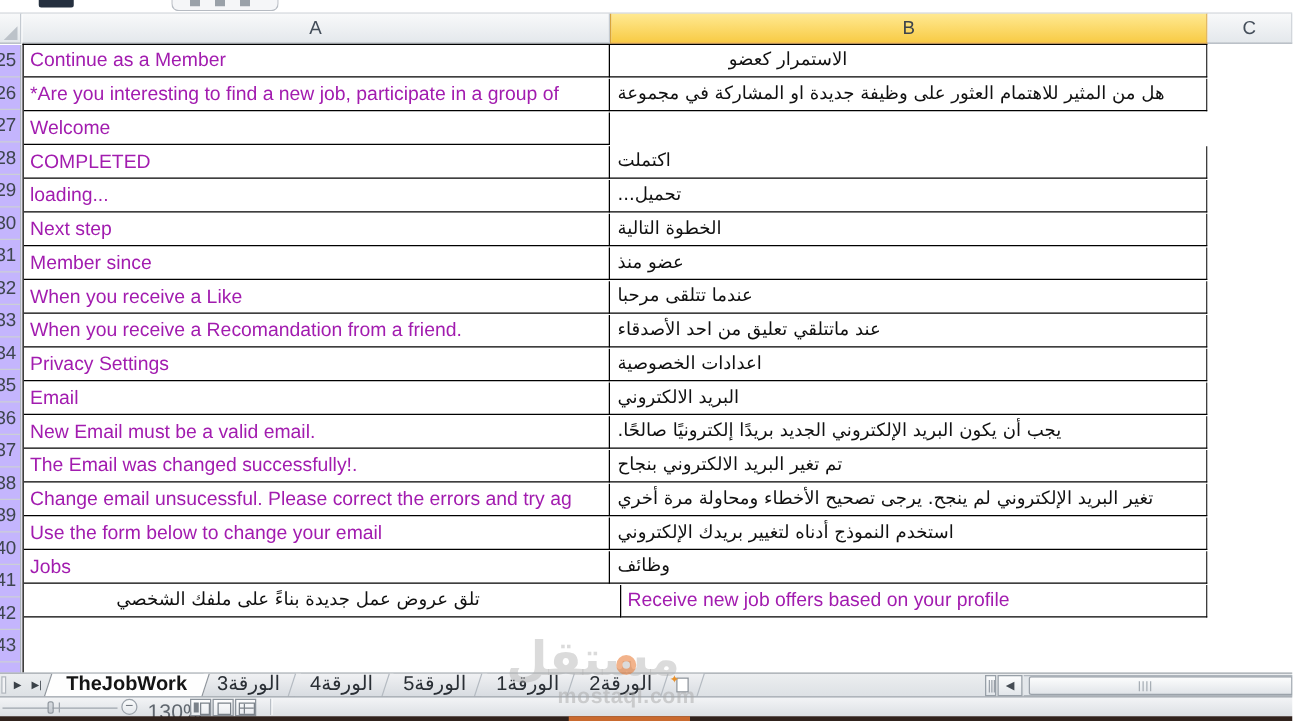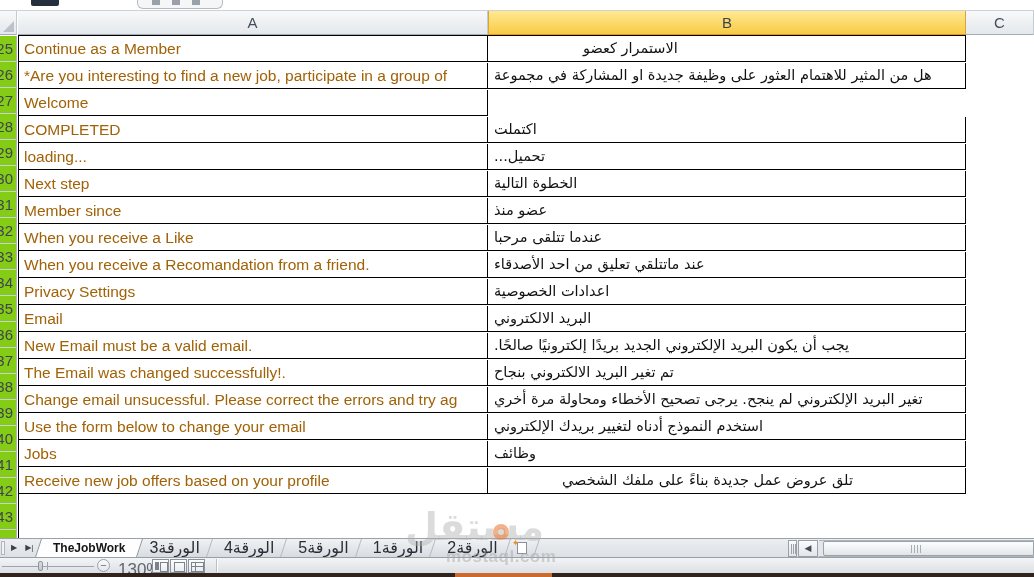--- a/index.html
+++ b/index.html
@@ -15,43 +15,43 @@
 
   
   .corner { position:absolute; left:0; top:11px; width:17px; height:24px; background:linear-gradient(#f8f9fa,#e4e8ec); border-right:1px solid #c4cad1; border-bottom:1px solid #a5adb6; }
   .corner-tri { position:absolute; right:2px; bottom:2px; width:0; height:0; border-bottom:11px solid #bcc2c9; border-left:11px solid transparent; }
   .colhead { position:absolute; top:11px; height:24px; background:linear-gradient(#f8f9fa,#e4e8ec); border-right:1px solid #c4cad1; border-bottom:1px solid #a5adb6; text-align:center; font-size:15px; line-height:23px; color:#444e5a; }
   .colA { left:18px; width:470px; }
   .colB { left:488px; width:478px; background:linear-gradient(#ffe992,#f8cb45); border-bottom:1px solid #ed9708; border-left:1px solid #d8a43c; border-right:1px solid #d8a43c; color:#3d434c; }
   .colC { left:966px; width:68px; }
 
   
-  .rowheads { position:absolute; left:0; top:36px; width:17px; height:502px; overflow:hidden; background:#84cc16; border-right:1px solid #aeb5bc; }
+  .rowheads { position:absolute; left:0; top:36px; width:17px; height:502px; overflow:hidden; background:#c4b5fd; border-right:1px solid #aeb5bc; }
   .rn { position:relative; height:26px; border-bottom:1px solid #cbd0d6; overflow:hidden; }
   .rn span { position:absolute; right:3px; top:4px; font-size:15px; color:#3e454e; white-space:nowrap; }
 
   
   .grid { position:absolute; left:18px; top:35px; width:948px; height:503px; overflow:hidden; border-top:1px solid #000; border-left:1px solid #000; background:#fff; }
   .row { display:flex; height:27px; }
   .cell { height:26px; border-bottom:1px solid #000; border-right:1px solid #000; overflow:hidden; white-space:nowrap; line-height:25px; }
-  .en { width:469px; font-size:15.5px; color:#a16207; padding-left:5px; }
+  .en { width:469px; font-size:15.5px; color:#a21caf; padding-left:5px; }
   .ar { width:478px; font-size:14.5px; color:#111; padding-left:6px; text-align:left; font-family:"DejaVu Sans",sans-serif; }
   .ind-lg { padding-left:95px; }
   .ind-md { padding-left:74px; }
 
   
   .tabbar { position:absolute; left:0; top:538px; width:1034px; height:19px; background:linear-gradient(#eceef0,#dde1e5); border-top:1px solid #9aa1a8; z-index:20; display:flex; align-items:stretch; }
   .navs { display:flex; align-items:center; width:38px; padding-left:1px; }
   .navbtn { font-size:8px; color:#3a4148; padding:0 4px; line-height:18px; }
   .nav-sliver { width:4px; height:14px; border:1px solid #b0b6bd; background:#f2f3f5; margin-right:2px; }
   .tabs { display:flex; align-items:stretch; }
   .tab { position:relative; padding:0 15px; line-height:18px; font-size:16px; color:#2a2f35; margin-left:-6px; }
   .tab .bg { position:absolute; inset:0; transform:skewX(-18deg); background:linear-gradient(#f0f1f3,#d8dce1); border-left:1px solid #b4bac1; border-right:1px solid #b4bac1; }
   .tab span { position:relative; z-index:1; }
-  .tab.active { font-weight:bold; font-size:12px; color:#141414; z-index:3; margin-left:0; }
+  .tab.active { font-weight:bold; font-size:16px; color:#141414; z-index:3; margin-left:0; }
   .tab.active .bg { background:#fefefe; border-color:#8f959c; }
   .ins-tab { position:relative; width:30px; margin-left:-6px; }
   .ins-tab .bg { position:absolute; inset:0; transform:skewX(-18deg); background:linear-gradient(#f0f1f3,#d8dce1); border-left:1px solid #b4bac1; border-right:1px solid #b4bac1; }
   .ins-sheet { position:absolute; left:10px; top:3px; width:10px; height:12px; background:#fff; border:1px solid #8a9199; z-index:1; }
   .ins-star { position:absolute; left:5px; top:0px; font-size:9px; color:#e8912c; z-index:2; line-height:9px; }
   .split { position:absolute; left:788px; top:1px; width:9px; height:17px; background:linear-gradient(#fbfcfd,#e2e6ea); border:1px solid #98a0a8; }
   .split i { position:absolute; top:3px; width:1px; height:10px; background:#9aa1a9; }
   .split i:nth-child(1){left:2px;} .split i:nth-child(2){left:4px;} .split i:nth-child(3){left:6px;}
   .sb-left { position:absolute; left:798px; top:1px; width:20px; height:17px; background:linear-gradient(#fbfcfd,#e2e6ea); border:1px solid #98a0a8; text-align:center; font-size:9px; color:#454c54; line-height:15px; }
   .sb-track { position:absolute; left:819px; top:1px; width:215px; height:17px; background:#e3e7eb; border-top:1px solid #aeb5bc; border-bottom:1px solid #aeb5bc; }
@@ -224,22 +224,22 @@
       </div>
       <div class="row">
         <div class="cell en">Use the form below to change your email</div>
         <div class="cell ar" dir="rtl">استخدم النموذج أدناه لتغيير بريدك الإلكتروني</div>
       </div>
       <div class="row">
         <div class="cell en">Jobs</div>
         <div class="cell ar" dir="rtl">وظائف</div>
       </div>
       <div class="row">
+        <div class="cell ar ind-md" dir="rtl">تلق عروض عمل جديدة بناءً على ملفك الشخصي</div>
         <div class="cell en">Receive new job offers based on your profile</div>
-        <div class="cell ar ind-md" dir="rtl">تلق عروض عمل جديدة بناءً على ملفك الشخصي</div>
       </div>
     </div>
 
   <div class="tabbar">
     <div class="navs">
       <span class="nav-sliver"></span>
       <span class="navbtn">▶</span>
       <span class="navbtn">▶|</span>
     </div>
     <div class="tabs" id="tabs">

